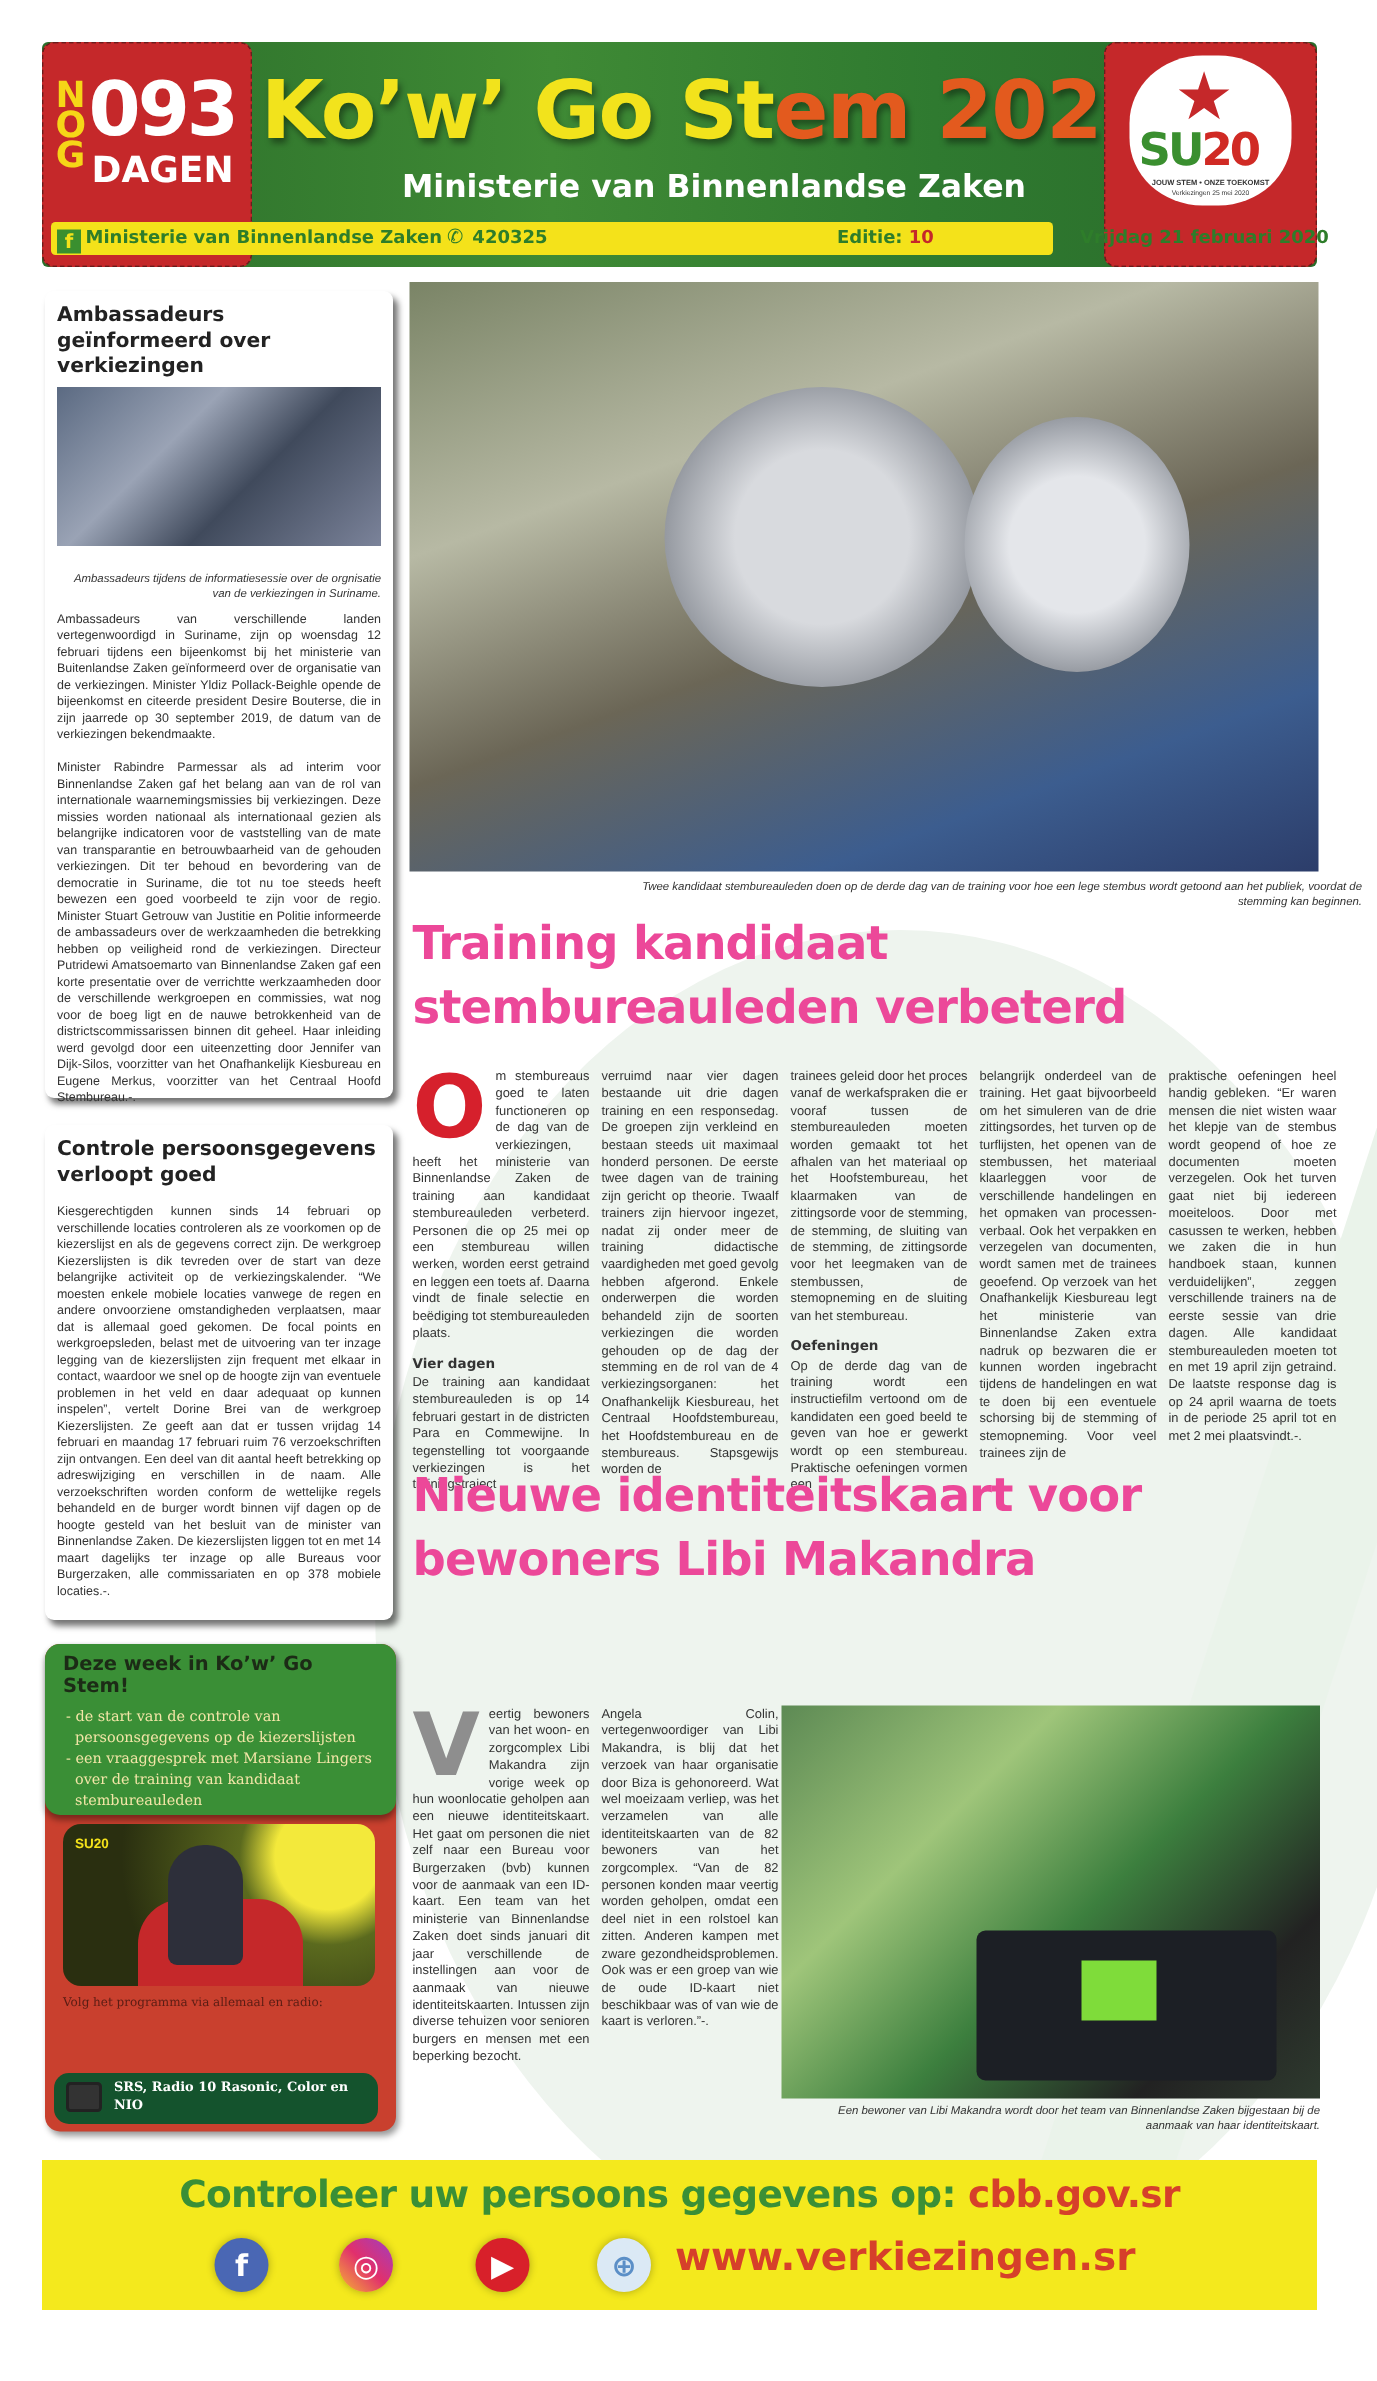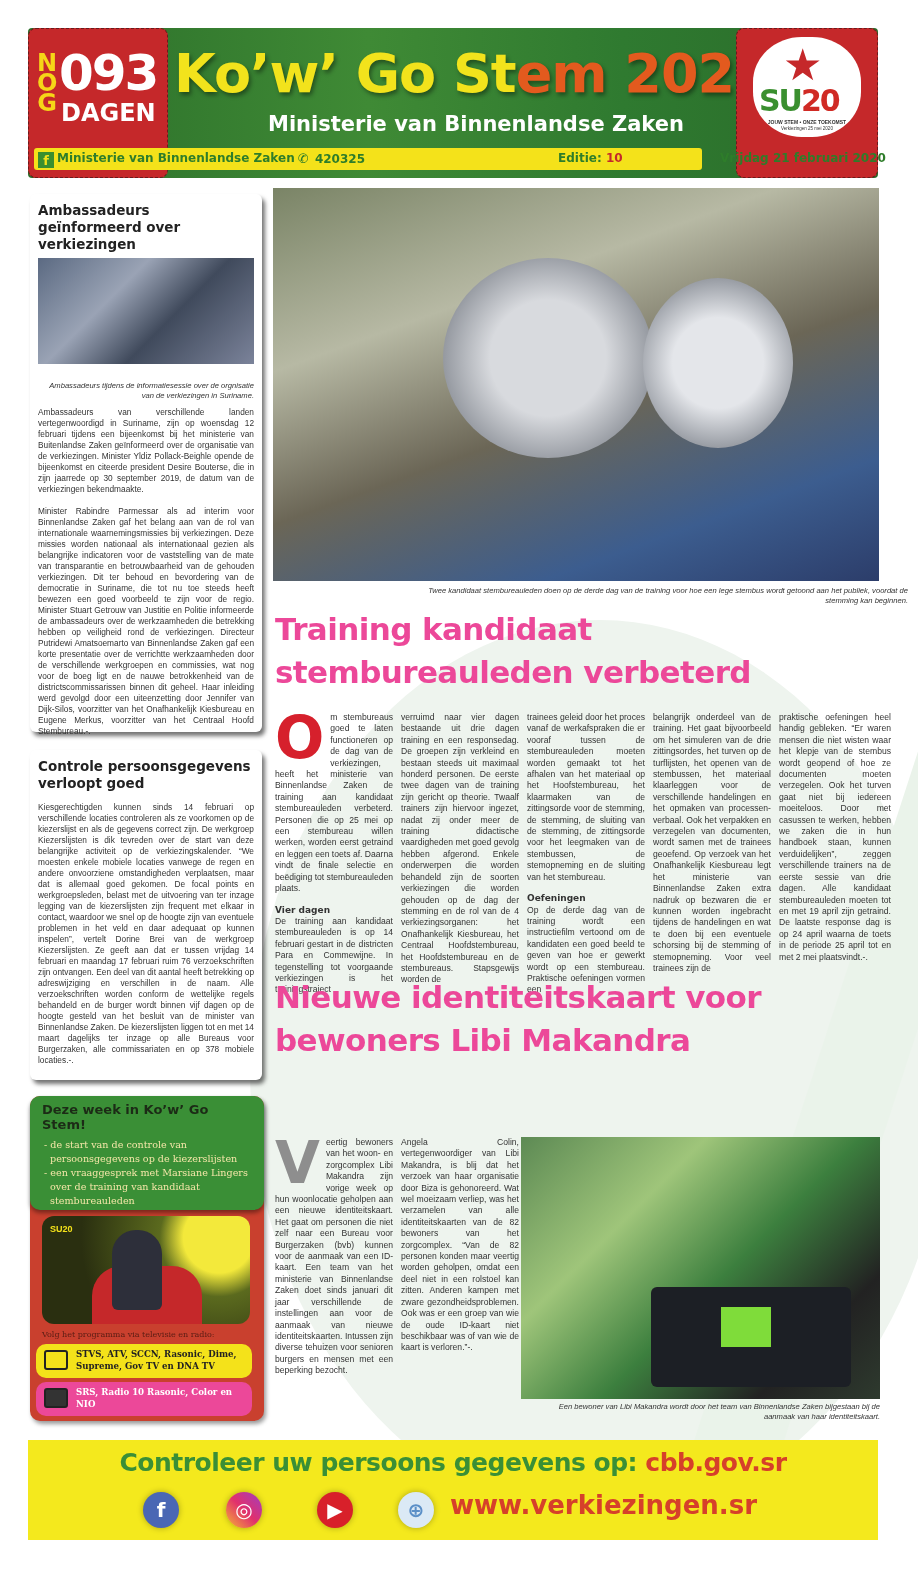--- a/index.html
+++ b/index.html
@@ -42,21 +42,21 @@
   .weekbox { position: absolute; left: 30px; top: 1096px; width: 234px; height: 325px; background: #c9402e; border-radius: 10px; box-shadow: 2px 3px 4px rgba(0,0,0,0.4); }
   .weekhead { position: absolute; left: 0; top: 0; width: 234px; height: 114px; background: #3a8f36; border-radius: 10px; box-shadow: 0 3px 4px rgba(0,0,0,0.4); padding: 6px 12px; }
   .weekhead h3 { font-family: "DejaVu Sans", sans-serif; font-size: 13px; color: #1c2b16; font-weight: 700; margin-bottom: 6px; }
   .weekhead p { font-family: "DejaVu Serif", serif; font-size: 9.6px; line-height: 14px; color: #f4e6a8; padding-left: 8px; text-indent: -6px; }
   .tvshot { position: absolute; left: 12px; top: 120px; width: 208px; height: 108px; border-radius: 12px; overflow: hidden; background: radial-gradient(circle at 85% 20%, #f3e93b 0 18%, #5b6a1e 30%, #2a2f10 70%); }
   .follow { position: absolute; left: 12px; top: 234px; font-family: "DejaVu Serif", serif; font-size: 8px; color: #5a1c14; }
   .channel { position: absolute; left: 6px; width: 216px; height: 34px; border-radius: 10px; padding: 4px 6px 0 40px; font-family: "DejaVu Serif", serif; font-weight: 700; font-size: 8.6px; line-height: 12px; }
   .channel .ic { position: absolute; left: 8px; top: 6px; width: 24px; height: 20px; border: 2px solid #222; border-radius: 3px; background: #333; }
   .tv { top: 248px; background: #f4e21a; color: #222; }
   .tv .ic { background: #f4e21a; }
-  .radio { top: 286px; background: #ec4899; color: #fff; }
+  .radio { top: 286px; background: #14532d; color: #fff; }
 
   
   .mainphoto { position: absolute; left: 273px; top: 188px; width: 606px; height: 393px; background: linear-gradient(160deg, #7a8466 0%, #b7b9a4 30%, #6b6656 55%, #3c5d8f 80%, #2c3d6a 100%); overflow: hidden; }
   .maincap { position: absolute; left: 420px; top: 586px; width: 488px; }
   .headline { position: absolute; left: 275px; font-family: "DejaVu Sans", sans-serif; font-weight: 700; color: #ec4899; font-size: 31px; line-height: 43px; letter-spacing: -0.6px; }
   .cols { position: absolute; display: flex; gap: 8px; }
   .col { width: 118px; font-size: 8.6px; line-height: 11.4px; text-align: justify; color: #333; }
   .col h4 { font-family: "DejaVu Sans", sans-serif; font-size: 9px; font-weight: 700; margin-top: 10px; color: #333; }
   .dropcap { float: left; font-size: 58px; line-height: 48px; font-weight: 900; font-family: "DejaVu Sans", sans-serif; margin: 2px 6px 0 0; }
   .dropcap.redc { color: #d6202c; }
@@ -128,25 +128,21 @@
     <div class="weekhead">
       <h3>Deze week in Ko’w’ Go Stem!</h3>
       <p>- de start van de controle van persoonsgegevens op de kiezerslijsten</p>
       <p>- een vraaggesprek met Marsiane Lingers over de training van kandidaat stembureauleden</p>
     </div>
     <div class="tvshot">
       <div style="position:absolute;left:8px;top:8px;font-size:9px;font-weight:900;color:#f4e21a;">SU20</div>
       <div style="position:absolute;left:50px;top:50px;width:110px;height:58px;background:#c5282a;border-radius:30px 30px 0 0;"></div>
       <div style="position:absolute;left:70px;top:14px;width:50px;height:80px;background:#2d2f3a;border-radius:24px 24px 6px 6px;"></div>
     </div>
-    <div class="follow">Volg het programma via televisie en radio:</div>
-    <div class="channel tv">
-      <span class="ic"></span>
-      <span>STVS, ATV, SCCN, Rasonic, Dime, Supreme, Gov TV en DNA TV</span>
-    </div>
+    <div class="follow">Volg het programma via allemaal en radio:</div>
     <div class="channel radio">
       <span class="ic"></span>
       <span>SRS, Radio 10 Rasonic, Color en NIO</span>
     </div>
   </div>
 
   <div class="mainphoto">
     <div style="position:absolute;left:170px;top:70px;width:210px;height:200px;border-radius:50%;background:radial-gradient(circle,#d8dade 0 40%,#9a9ea5 70%,#5b5f66);"></div>
     <div style="position:absolute;left:370px;top:90px;width:150px;height:170px;border-radius:50%;background:radial-gradient(circle,#e4e6ea 0 40%,#a2a6ad 70%,#62666d);"></div>
   </div>

